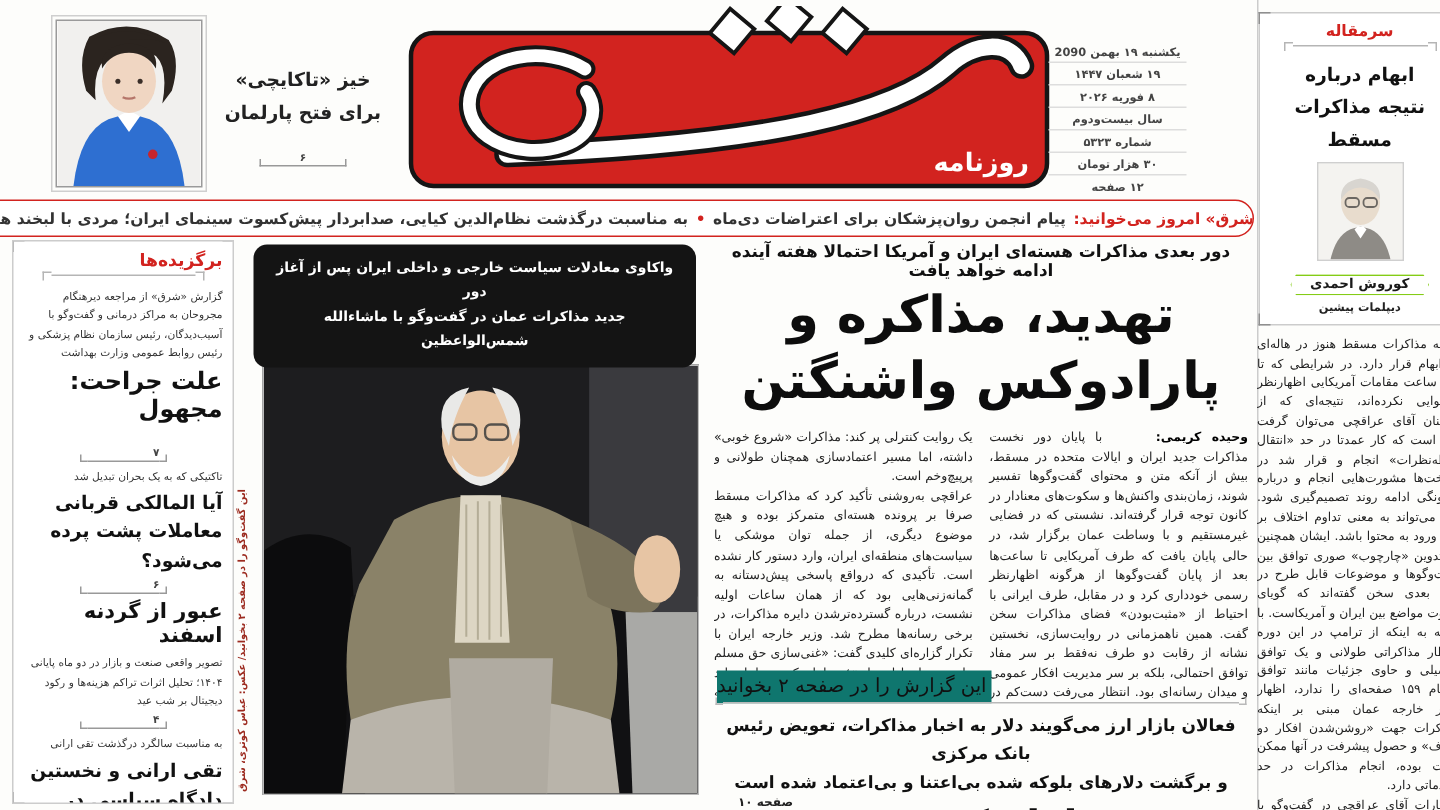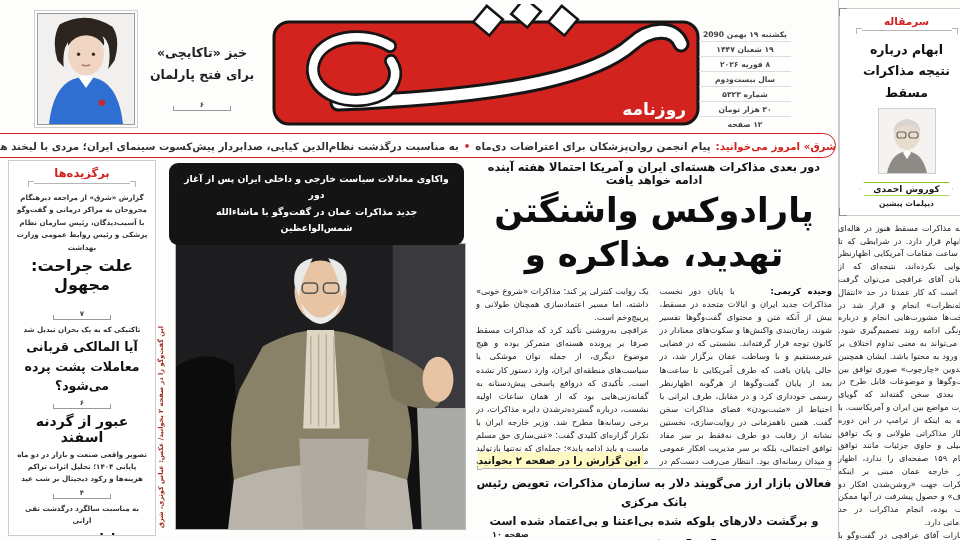--- a/index.html
+++ b/index.html
@@ -39,23 +39,23 @@
          border-top:1px solid #b5b5b5;}
   .orn-line::before{right:-6px;border-right:1px solid #b5b5b5;}
   .orn-line::after{left:-6px;border-left:1px solid #b5b5b5;}
   .fr-c{position:absolute;width:7px;height:7px;}
   .fr-c.tl{top:-1px;right:-1px;border-top:1.5px solid #8f8f8f;border-right:1.5px solid #8f8f8f;}
   .fr-c.tr{top:-1px;left:-1px;border-top:1.5px solid #8f8f8f;border-left:1.5px solid #8f8f8f;}
   .fr-c.bl{bottom:-1px;right:-1px;border-bottom:1.5px solid #8f8f8f;border-right:1.5px solid #8f8f8f;}
   .fr-c.br{bottom:-1px;left:-1px;border-bottom:1.5px solid #8f8f8f;border-left:1.5px solid #8f8f8f;}
   
   .sidebar{position:absolute;left:8px;top:160px;width:148px;height:376px;border:1px solid #cccccc;
-           background:#fff;text-align:center;padding:5px 7px;box-sizing:border-box;overflow:hidden;}
+           background:#fff;text-align:right;padding:5px 7px;box-sizing:border-box;overflow:hidden;}
   .sb-title{color:#d2231f;font-weight:bold;font-size:11.5px;letter-spacing:2px;}
-  .sb-kicker{font-size:7.1px;font-weight:bold;color:#333;line-height:1.75;margin-top:4px;}
+  .sb-kicker{font-size:7.1px;font-weight:normal;color:#333;line-height:1.75;margin-top:4px;}
   .sb-h1{font-size:16px;font-weight:900;margin:2px 0 17px;color:#111;}
   .sb-h2{font-size:12.5px;font-weight:900;line-height:1.55;margin:1px 0;color:#111;}
   .sb-h3{font-size:14px;font-weight:900;margin:3px 0 1px;color:#111;}
   
   .feature{position:absolute;left:166px;top:163px;width:301px;height:369px;}
   .feature-head{position:relative;margin:0 3px;background:#141414;border-radius:9px;color:#fff;
                 text-align:center;padding:8px 12px 9px;z-index:2;}
   .f-kick{font-size:9.3px;font-weight:bold;line-height:1.75;}
   .f-headline{font-size:20px;font-weight:900;margin-top:2px;}
   .feature-photo{position:absolute;left:9px;right:1px;top:80px;bottom:2px;border:1px solid #bbb;
@@ -65,21 +65,21 @@
          font-size:6.6px;font-weight:bold;color:#9c2b20;letter-spacing:.2px;}
   
   .lead-art{position:absolute;left:476px;top:161px;width:356px;height:303px;text-align:center;}
   .l-kick{font-size:11.3px;font-weight:bold;color:#111;}
   .l-h{font-size:34px;font-weight:900;line-height:1.22;letter-spacing:-.5px;margin-top:3px;color:#0d0d0d;}
   .l-cols{position:relative;display:flex;gap:11px;margin-top:9px;height:184px;overflow:hidden;
           text-align:justify;font-size:8.3px;line-height:1.58;color:#222;}
   .l-col{flex:1;}
   .l-col p{margin:0;white-space:pre-line;}
   .byline{font-weight:bold;color:#000;margin-left:29px;}
-  .l-note{position:absolute;left:2px;bottom:0;background:#fef9c3;font-size:10px;font-weight:bold;
+  .l-note{position:absolute;left:2px;bottom:0;background:#0f766e;font-size:13px;font-weight:normal;
           padding:1px 3px 0 0;color:#111;}
   .hsep{position:absolute;left:482px;top:468px;width:344px;border-top:1px solid #b9b9b9;}
   .hsep::before,.hsep::after{content:"";position:absolute;top:-4px;width:4px;height:4px;
         border-bottom:1px solid #b9b9b9;}
   .hsep::before{right:-5px;border-right:1px solid #b9b9b9;}
   .hsep::after{left:-5px;border-left:1px solid #b9b9b9;}
   
   .market{position:absolute;left:476px;top:474px;width:356px;text-align:center;}
   .m-kick{font-size:11.3px;font-weight:bold;line-height:1.7;color:#111;}
   .m-h{font-size:27px;font-weight:900;margin-top:3px;color:#0d0d0d;}
@@ -206,38 +206,38 @@
     </div>
     <div class="feature-head">
       <div class="f-kick">واکاوی معادلات سیاست خارجی و داخلی ایران پس از آغاز دور</div>
       <div class="f-kick">جدید مذاکرات عمان در گفت‌وگو با ماشاءالله شمس‌الواعظین</div>
     </div>
     <div class="f-cap">این گفت‌وگو را در صفحه ۲ بخوانید/ عکس: عباس کوثری، شرق</div>
   </section>
 
   <section class="lead-art">
     <div class="l-kick">دور بعدی مذاکرات هسته‌ای ایران و آمریکا احتمالا هفته آینده ادامه خواهد یافت</div>
+    <div class="l-h">تهدید، مذاکره و</div>
     <div class="l-h">پارادوکس واشنگتن</div>
-    <div class="l-h">تهدید، مذاکره و</div>
     <div class="l-cols">
       <div class="l-col">
         <p><span class="byline">وحیده کریمی:</span> <span>با پایان دور نخست مذاکرات جدید ایران و ایالات متحده در مسقط، بیش از آنکه متن و محتوای گفت‌وگوها تفسیر شوند، زمان‌بندی واکنش‌ها و سکوت‌های معنادار در کانون توجه قرار گرفته‌اند. نشستی که در فضایی غیرمستقیم و با وساطت عمان برگزار شد، در حالی پایان یافت که طرف آمریکایی تا ساعت‌ها بعد از پایان گفت‌وگوها از هرگونه اظهارنظر رسمی خودداری کرد و در مقابل، طرف ایرانی با احتیاط از «مثبت‌بودن» فضای مذاکرات سخن گفت. همین ناهمزمانی در روایت‌سازی، نخستین نشانه از رقابت دو طرف نه‌فقط بر سر مفاد توافق احتمالی، بلکه بر سر مدیریت افکار عمومی و میدان رسانه‌ای بود. انتظار می‌رفت دست‌کم در پایان این دور از مذاکرات، بیانیه‌ای حداقلی درباره کاهش سطح تخاصم یا تثبیت مسیر گفت‌وگو صادر شود؛ اتفاقی که رخ نداد. با این حال، سیدعباس عراقچی، وزیر امور خارجه ایران، در مواضعی که بعدتر در گفت‌وگو با الجزیره تشریح شد، تلاش کرد این خلأ خبری را با</span></p>
       </div>
       <div class="l-col">
         <p>یک روایت کنترلی پر کند: مذاکرات «شروع خوبی» داشته، اما مسیر اعتمادسازی همچنان طولانی و پرپیچ‌وخم است.
 عراقچی به‌روشنی تأکید کرد که مذاکرات مسقط صرفا بر پرونده هسته‌ای متمرکز بوده و هیچ موضوع دیگری، از جمله توان موشکی یا سیاست‌های منطقه‌ای ایران، وارد دستور کار نشده است. تأکیدی که درواقع پاسخی پیش‌دستانه به گمانه‌زنی‌هایی بود که از همان ساعات اولیه نشست، درباره گسترده‌ترشدن دایره مذاکرات، در برخی رسانه‌ها مطرح شد. وزیر خارجه ایران با تکرار گزاره‌ای کلیدی گفت: «غنی‌سازی حق مسلم ماست و باید ادامه یابد»؛ جمله‌ای که نه‌تنها بازتولید موضع رسمی جمهوری اسلامی در دو دهه گذشته است، بلکه حامل پیامی روشن به واشنگتن است: حتی فشار نظامی نیز نتوانسته این توانمندی را از بین ببرد، چه رسد به تهدیدهای رسانه‌ای.</p>
       </div>
       <div class="l-note">این گزارش را در صفحه ۲ بخوانید</div>
     </div>
   </section>
 
   <div class="hsep"></div>
 
   <section class="market">
-    <div class="m-kick">فعالان بازار ارز می‌گویند دلار به سازمان مذاکرات، تعویض رئیس بانک مرکزی</div>
+    <div class="m-kick">فعالان بازار ارز می‌گویند دلار به اخبار مذاکرات، تعویض رئیس بانک مرکزی</div>
     <div class="m-kick">و برگشت دلارهای بلوکه شده بی‌اعتنا و بی‌اعتماد شده است</div>
     <div class="m-h">بازار کرخت</div>
     <div class="m-page">صفحه ۱۰</div>
   </section>
 
   <aside class="editorial">
     <div class="ed-head">
 
       <i class="fr-c tr"></i>
 

